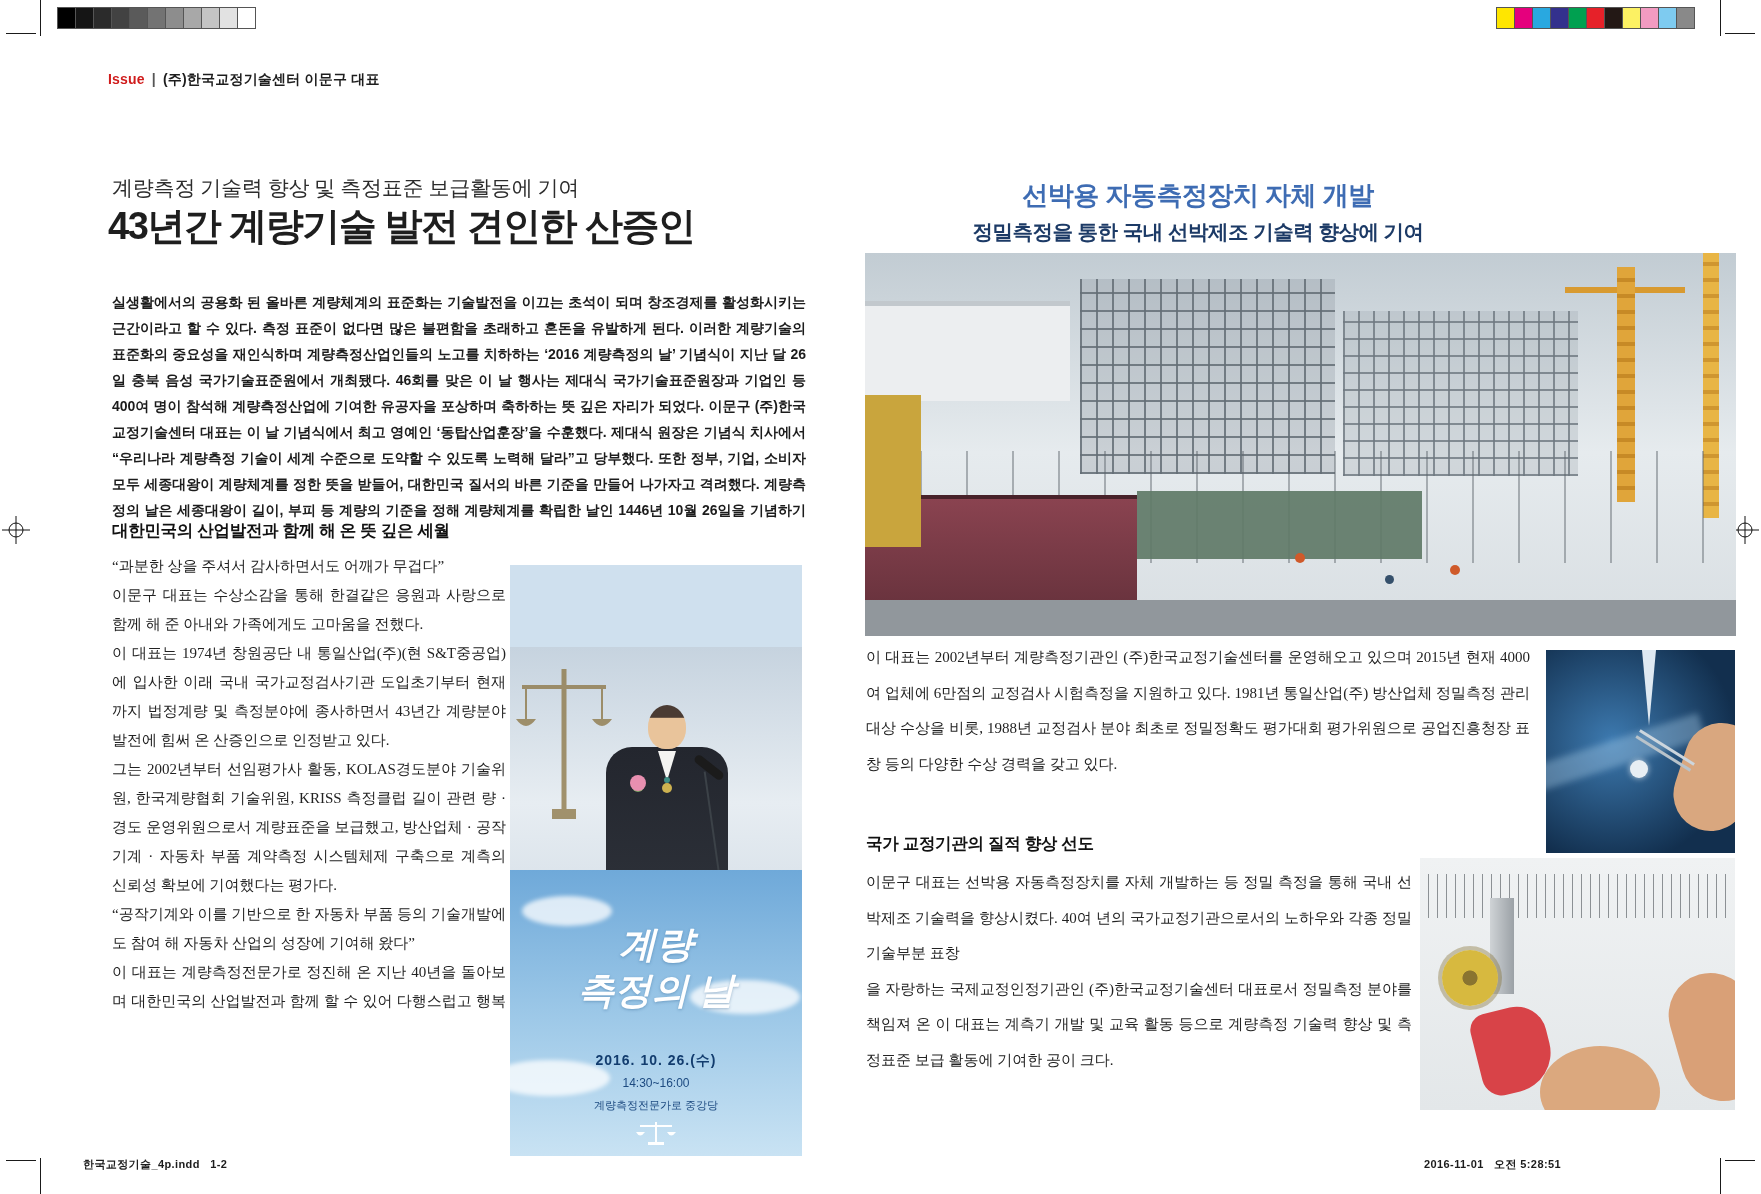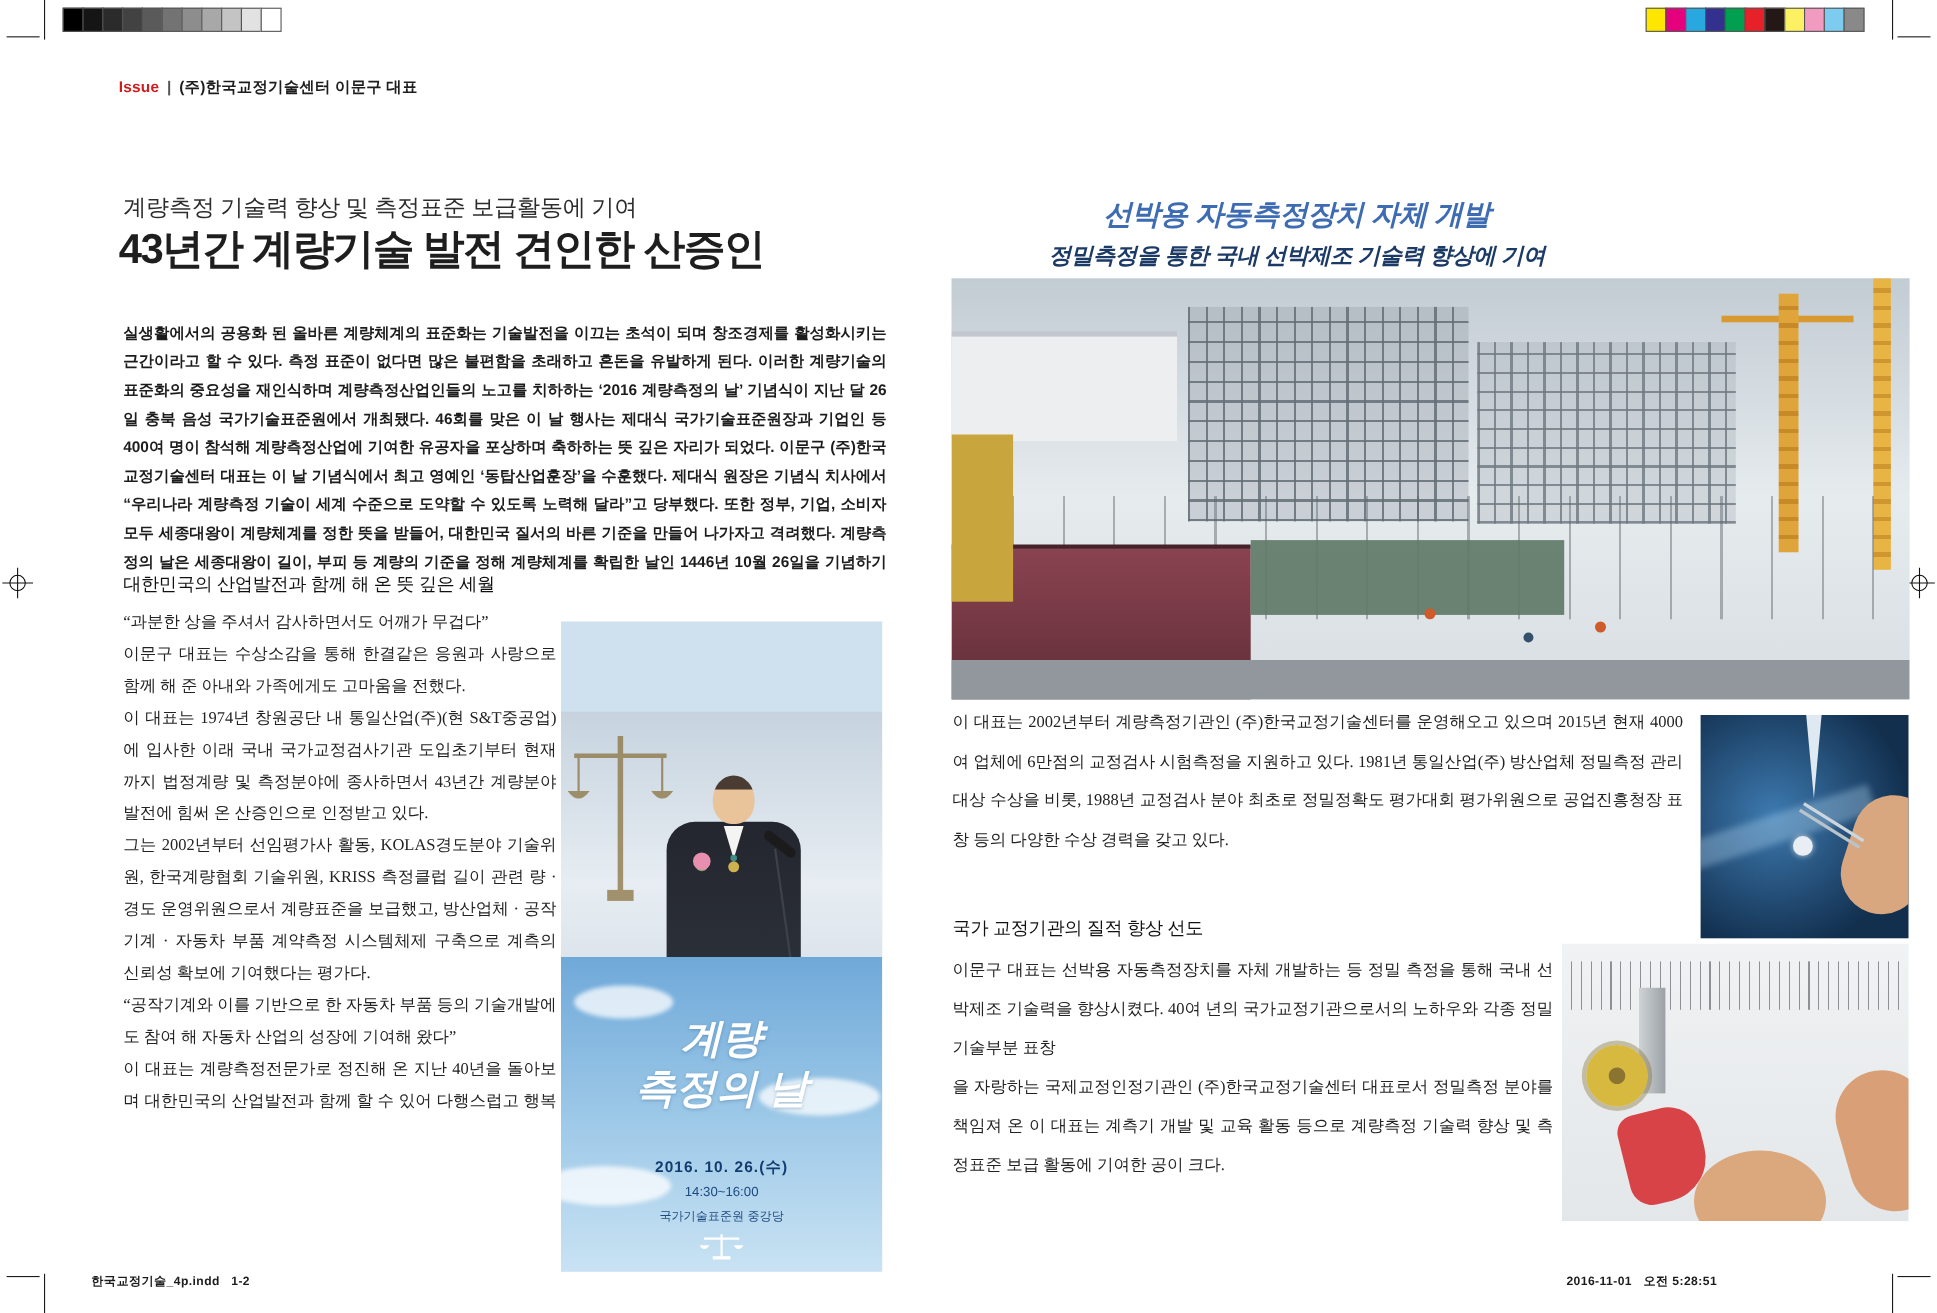--- a/index.html
+++ b/index.html
@@ -26,21 +26,21 @@
   .issue-subject { color:#1d1d1d; font-weight:bold; }
 
   
   .kicker { position:absolute; left:112px; top:174px; font-family:"Liberation Serif", serif;
             font-size:21px; color:#2c2c2c; letter-spacing:-.2px; }
   .main-title { position:absolute; left:108px; top:201px; font-size:38px; font-weight:bold;
             color:#1e1e1e; letter-spacing:-1.5px; }
   .intro { position:absolute; left:112px; top:289px; width:694px; max-height:235px; overflow:hidden;
            font-size:14px; font-weight:bold; line-height:26px; text-align:justify; color:#1c1c1c; }
   .lp-col { position:absolute; left:112px; top:520px; width:394px; }
-  .sec-head { font-size:16.5px; font-weight:normal; color:#111; margin-bottom:10px; letter-spacing:-.3px; }
+  .sec-head { font-size:16.5px; font-weight:bold; color:#111; margin-bottom:10px; letter-spacing:-.3px; }
   .serif-body p { font-family:"Liberation Serif", serif; font-size:15px; line-height:29px;
                   text-align:justify; color:#222; }
   .lp-body { max-height:470px; overflow:hidden; }
 
   
   .ceremony { position:absolute; left:510px; top:565px; width:292px; height:591px; overflow:hidden; background:#cfe0ee; }
   .cer-banner { position:absolute; left:0; top:0; width:100%; height:82px;
                 background:linear-gradient(180deg,#4a86c8,#2e6cb0); }
   .cer-banner-date { position:absolute; left:34px; top:8px; font-size:27px; font-weight:bold;
                 color:#f3eedd; white-space:nowrap; letter-spacing:1px; }
@@ -73,21 +73,21 @@
                 text-shadow:0 1px 3px rgba(30,80,130,.35); }
   .cer-date  { position:absolute; left:0; top:182px; width:100%; text-align:center;
                 font-size:14px; font-weight:bold; color:#123c6e; letter-spacing:1px; }
   .cer-time  { position:absolute; left:0; top:206px; width:100%; text-align:center;
                 font-size:12px; color:#1c4a80; }
   .cer-place { position:absolute; left:0; top:228px; width:100%; text-align:center;
                 font-size:11px; color:#1c4a80; }
   .cer-scaleicon { position:absolute; left:50%; top:250px; transform:translateX(-50%); }
 
   
-  .rp-heads { position:absolute; left:846px; top:178px; width:666px; text-align:center;font-style:italic; }
+  .rp-heads { position:absolute; left:865px; top:178px; width:666px; text-align:center; }
   .rp-h1 { font-size:26px; font-weight:bold; color:#3e6cb3; letter-spacing:-.5px; }
   .rp-h2 { font-size:20.5px; font-weight:bold; color:#1c3a66; margin-top:5px; letter-spacing:-.5px; }
 
   .shipyard { position:absolute; left:865px; top:253px; width:871px; height:383px; overflow:hidden;
               background:linear-gradient(180deg,#c2ccd3,#e6ebee 52%,#d8dee2); }
   .sy-bldg { position:absolute; left:0; top:48px; width:205px; height:100px; background:#eceef0;
               border-top:5px solid #c2c8cd; }
   .sy-lat1 { position:absolute; left:215px; top:26px; width:255px; height:195px; background-color:rgba(150,158,166,.35);
               background-image:repeating-linear-gradient(90deg, rgba(100,110,118,.85) 0 2px, transparent 2px 16px),
                                repeating-linear-gradient(0deg, rgba(100,110,118,.85) 0 2px, transparent 2px 18px); }
@@ -253,21 +253,21 @@
       <div class="cer-mic"></div>
     </div>
     <div class="cer-podium">
       <div class="cer-cloud" style="left:12px; top:26px; width:90px; height:30px;"></div>
       <div class="cer-cloud" style="left:180px; top:110px; width:110px; height:34px;"></div>
       <div class="cer-cloud" style="left:-20px; top:190px; width:120px; height:36px;"></div>
       <div class="cer-callig">계량
 측정의 날</div>
       <div class="cer-date">2016. 10. 26.(수)</div>
       <div class="cer-time">14:30~16:00</div>
-      <div class="cer-place">국가기술표준원 중강당</div>
+      <div class="cer-place">계량측정전문가로 중강당</div>
       <svg class="cer-scaleicon" width="40" height="26" viewBox="0 0 40 26">
         <line x1="20" y1="2" x2="20" y2="22" stroke="#ffffff" stroke-width="2"></line>
         <line x1="4" y1="6" x2="36" y2="6" stroke="#ffffff" stroke-width="2"></line>
         <path d="M0 12 q4 7 9 0 z" fill="#ffffff"></path>
         <path d="M31 12 q4 7 9 0 z" fill="#ffffff"></path>
         <rect x="12" y="22" width="16" height="3" fill="#ffffff"></rect>
       </svg>
     </div>
   </div>
 

